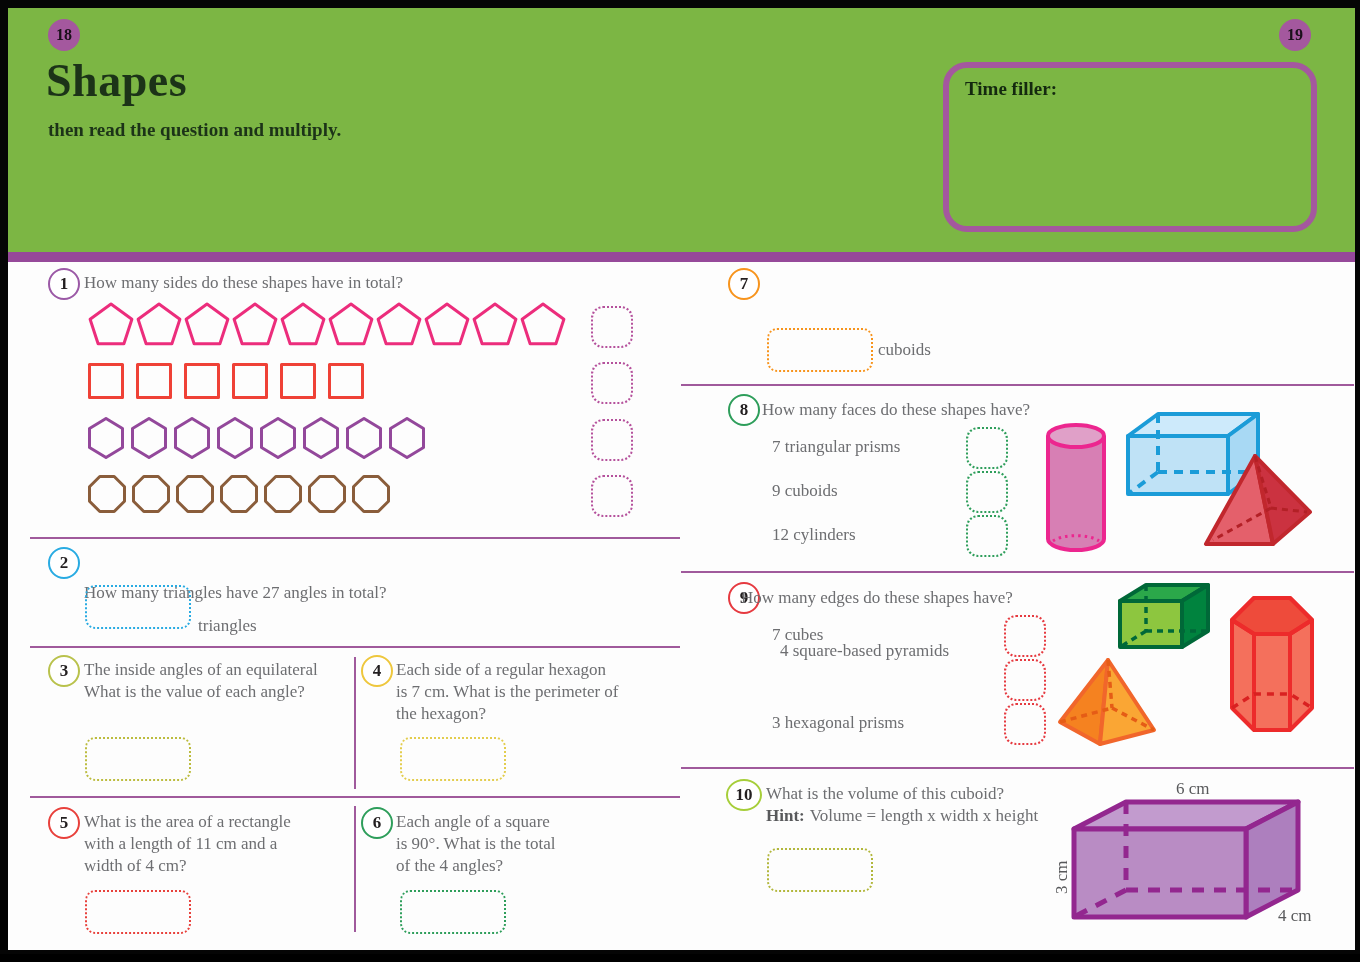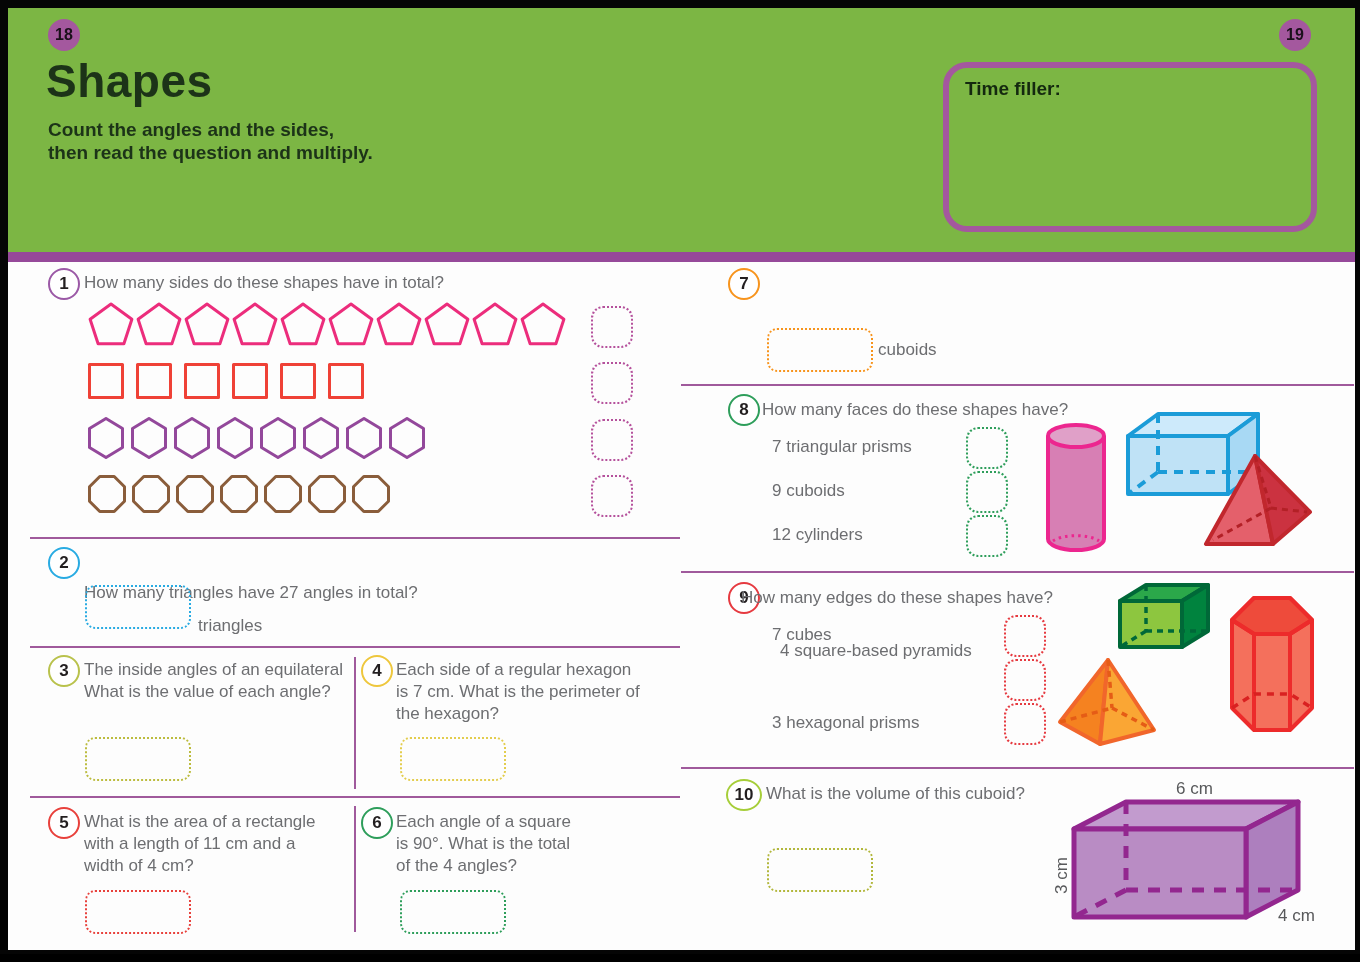--- a/index.html
+++ b/index.html
@@ -1,17 +1,17 @@
 <!DOCTYPE html>
 <html><head>
 <meta charset="utf-8">
 <style>
   html,body{margin:0;padding:0;background:#000;}
   #canvas{position:relative;width:1360px;height:954px;background:#000;overflow:hidden;
-          font-family:Liberation Sans, sans-serif;}
+          font-family:Liberation Serif, serif;}
   .paper{position:absolute;left:8px;top:8px;width:1347px;height:942px;background:#fdfdfd;}
   .header{position:absolute;left:8px;top:8px;width:1347px;height:244px;background:#7cb644;}
   .purple-band{position:absolute;left:8px;top:252px;width:1347px;height:10px;background:#96499a;}
   .page-num{position:absolute;width:32px;height:32px;border-radius:50%;background:#a4589e;
             color:#1a101a;font-size:16px;font-weight:bold;text-align:center;line-height:32px;}
   .title{position:absolute;left:46px;top:54px;font-size:46px;font-weight:bold;color:#1c3318;letter-spacing:.5px;}
   .subtitle{position:absolute;left:48px;top:118px;font-size:19px;line-height:23px;color:#1c3318;font-weight:600;}
   .subtitle span{display:block;}
   .time-filler{position:absolute;left:943px;top:62px;width:330px;height:138px;border:6px solid #a4589e;
                border-radius:24px;padding:10px 16px;color:#14290f;}
@@ -46,21 +46,20 @@
   <div class="black-strip" style="left:0;top:0;width:8px;height:900px;"></div>
   <div class="black-strip" style="left:1355px;top:0;width:5px;height:950px;"></div>
   <div class="black-strip" style="left:0;top:950px;width:1360px;height:12px;"></div>
 
   <div class="header"></div>
   <div class="purple-band"></div>
   <div class="page-num" style="left:48px;top:19px;">18</div>
   <div class="page-num" style="left:1279px;top:19px;">19</div>
   <div class="title">Shapes</div>
   <div class="subtitle">
-    <span>Count the angles and the sides,</span>
     <span>then read the question and multiply.</span>
   </div>
   <div class="time-filler">
     <span class="tf-title">Time filler:</span>
   </div>
 
   <div class="rule" style="left:30px;top:537px;width:650px;"></div>
   <div class="rule" style="left:30px;top:646px;width:650px;"></div>
   <div class="rule" style="left:30px;top:796px;width:650px;"></div>
   <div class="rule" style="left:681px;top:384px;width:673px;"></div>
@@ -148,20 +147,23 @@
   </svg>
   <svg class="illus" style="left:1226px;top:588px;" width="92" height="160" viewBox="0 0 92 160">
     <path d="M6,32 L28,10 L64,10 L86,32 L86,120 L64,142 L28,142 L6,120 Z" fill="#f4705c" stroke="#ed2b2b" stroke-width="4" stroke-linejoin="round"></path>
     <polygon points="6,32 28,10 64,10 86,32 64,46 28,46" fill="#ee4b3b" stroke="#ed2b2b" stroke-width="4" stroke-linejoin="round"></polygon>
     <path d="M6,32 L28,46 M64,46 L86,32 M28,46 L28,142 M64,46 L64,142" fill="none" stroke="#ed2b2b" stroke-width="4"></path>
     <path d="M6,120 L28,106 L64,106 L86,120" fill="none" stroke="#d92121" stroke-width="3.5" stroke-dasharray="7 6"></path>
   </svg>
 
   <div class="qcircle" style="left: 726px; top: 779px; width: 32px; border-color: rgb(166, 206, 57);">10</div>
   <div class="qtext" style="left:766px;top:783px;">What is the volume of this cuboid?</div>
+  <div class="qtext" style="left:766px;top:805px;">
+    <span style="display:inline" class="hint-b">Hint:</span><span style="display:inline" class="hint-t">Volume = length x width x height</span>
+  </div>
   <div class="dotted-box wide" style="left: 767px; top: 848px; border-color: rgb(178, 183, 60);"></div>
 
   <svg class="illus" style="left:1066px;top:791px;" width="244" height="134" viewBox="0 0 244 134">
     <polygon points="8,38 60,11 232,11 180,38" fill="#c29bce" stroke="#93278f" stroke-width="5" stroke-linejoin="round"></polygon>
     <polygon points="180,38 232,11 232,99 180,126" fill="#ad7fbe" stroke="#93278f" stroke-width="5" stroke-linejoin="round"></polygon>
     <polygon points="8,38 180,38 180,126 8,126" fill="#b98cc4" stroke="#93278f" stroke-width="5" stroke-linejoin="round"></polygon>
     <path d="M60,11 L60,99 M60,99 L232,99 M60,99 L8,126" fill="none" stroke="#93278f" stroke-width="5" stroke-dasharray="12 10"></path>
   </svg>
   <div class="dim-label" style="left:1176px;top:779px;">6 cm</div>
   <div class="dim-label rot" style="left:1052px;top:894px;">3 cm</div>

